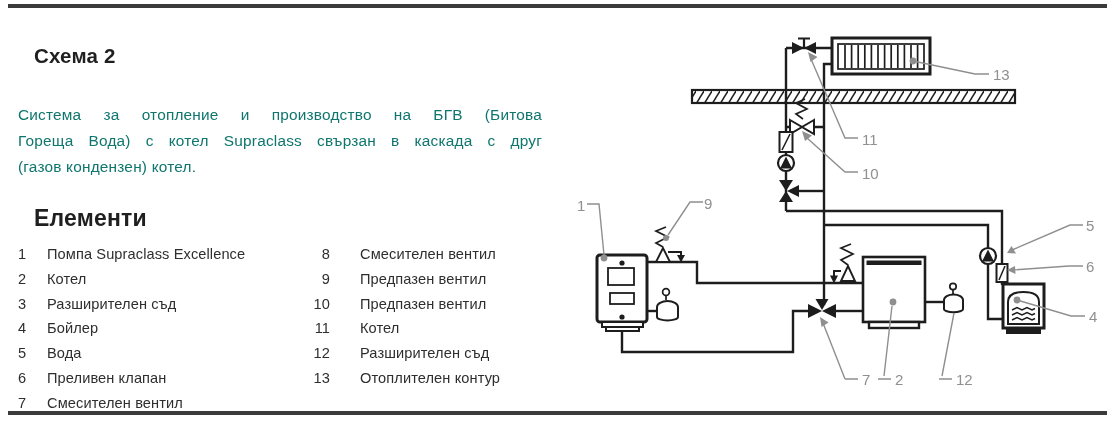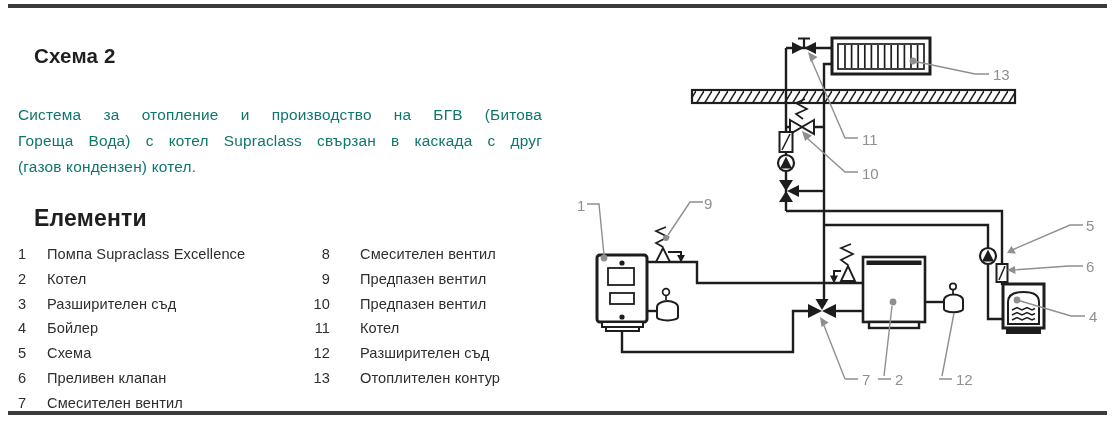--- a/index.html
+++ b/index.html
@@ -74,21 +74,21 @@
     <span class="t2">Предпазен вентил</span>
   </div>
   <div class="lrow">
     <span class="n1">4</span>
     <span class="t1">Бойлер</span>
     <span class="n2">11</span>
     <span class="t2">Котел</span>
   </div>
   <div class="lrow">
     <span class="n1">5</span>
-    <span class="t1">Схема</span>
+    <span class="t1">Вода</span>
     <span class="n2">12</span>
     <span class="t2">Разширителен съд</span>
   </div>
   <div class="lrow">
     <span class="n1">6</span>
     <span class="t1">Преливен клапан</span>
     <span class="n2">13</span>
     <span class="t2">Отоплителен контур</span>
   </div>
   <div class="lrow">

